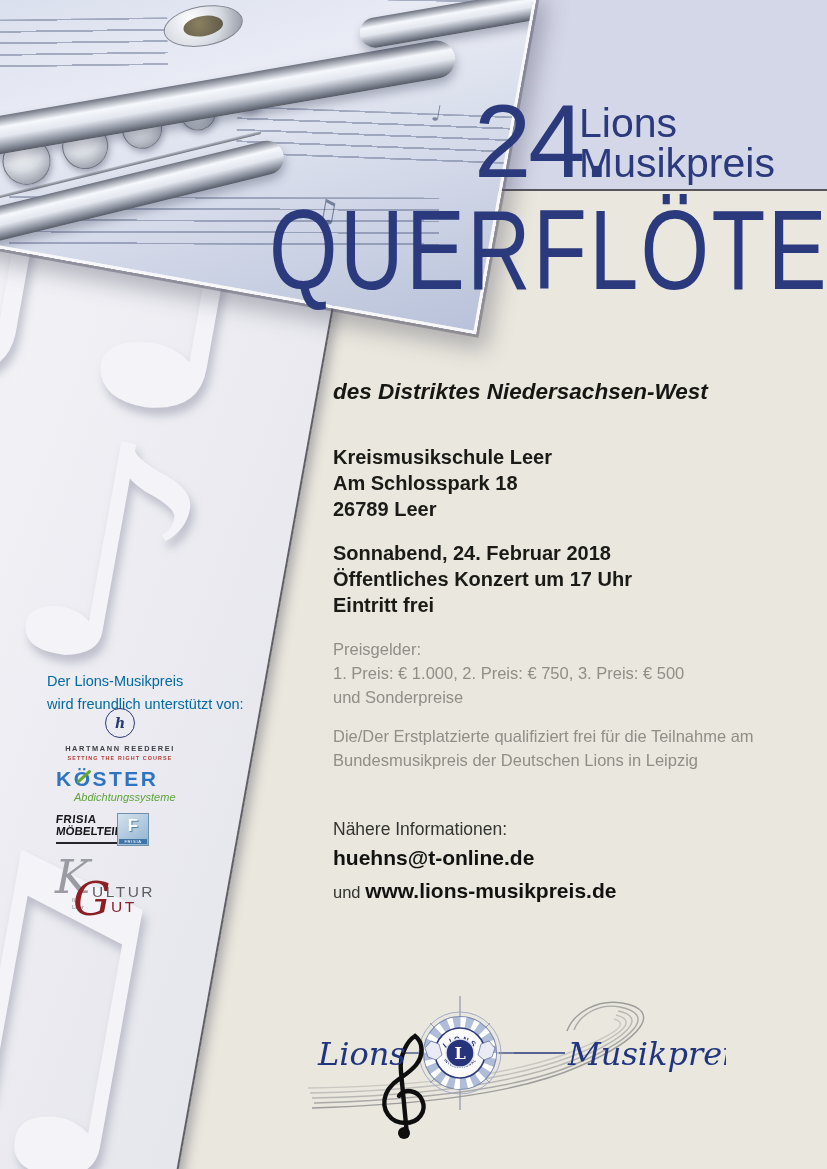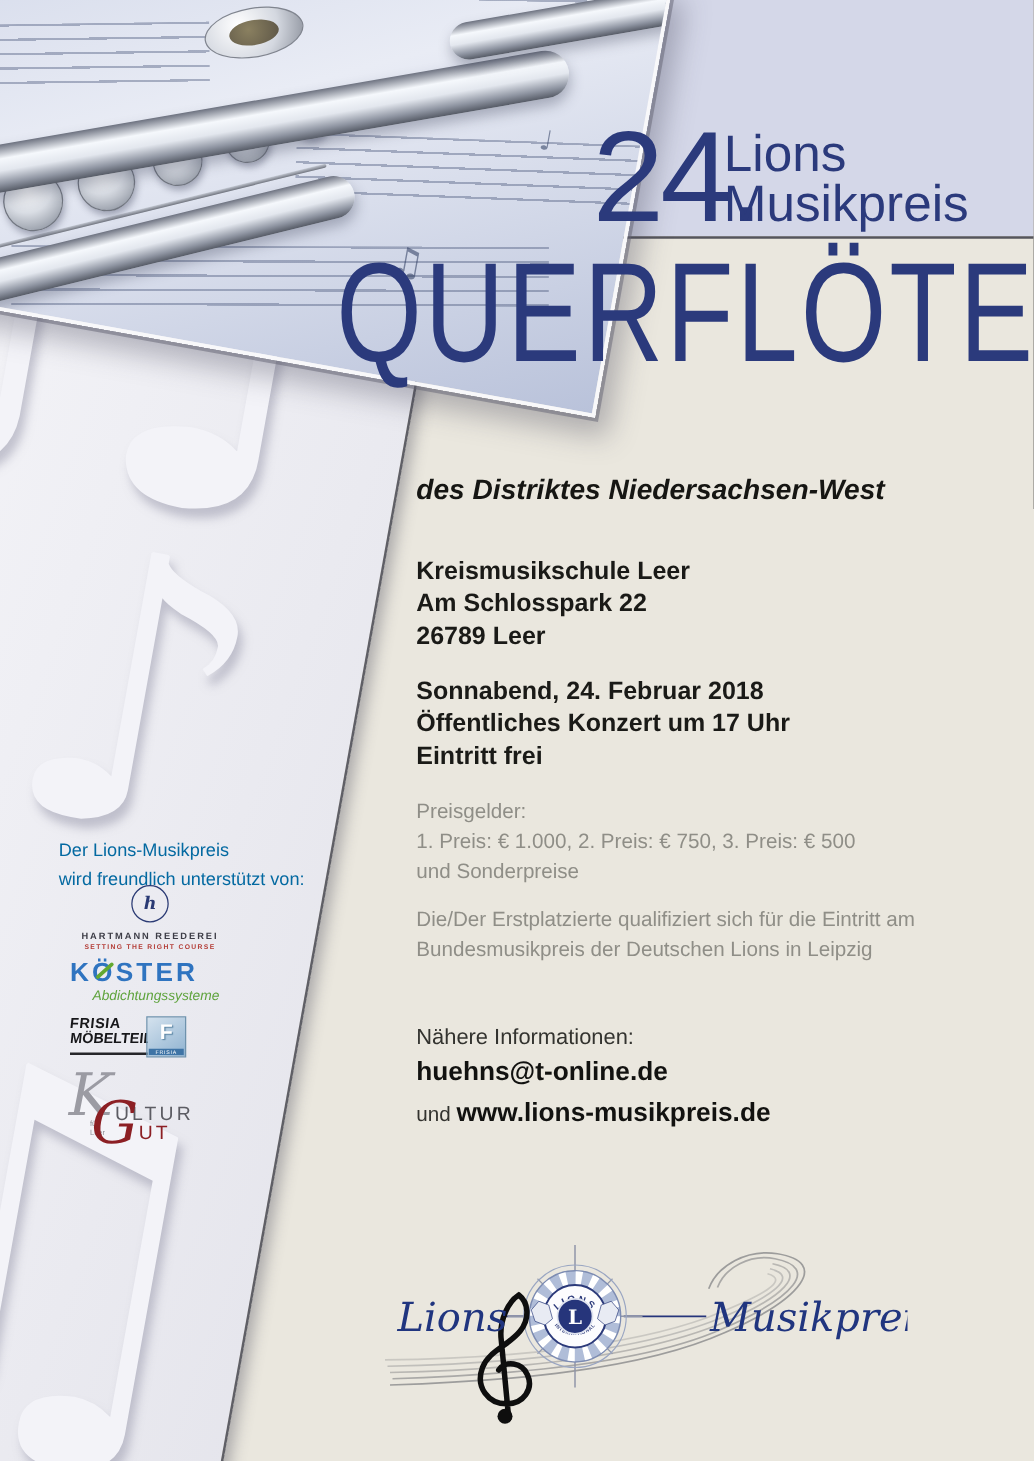--- a/index.html
+++ b/index.html
@@ -148,38 +148,38 @@
   <div class="abs brand">
     <div>Lions</div>
     <div>Musikpreis</div>
   </div>
   <div class="abs instrument">QUERFLÖTE</div>
 
   <div class="abs district">des Distriktes Niedersachsen-West</div>
 
   <div class="abs blockB venue">
     <div>Kreismusikschule Leer</div>
-    <div>Am Schlosspark 22</div>
+    <div>Am Schlosspark 18</div>
     <div>26789 Leer</div>
   </div>
 
   <div class="abs blockB event">
     <div>Sonnabend, 24. Februar 2018</div>
     <div>Öffentliches Konzert um 17 Uhr</div>
     <div>Eintritt frei</div>
   </div>
 
   <div class="abs blockG prizes">
     <div>Preisgelder:</div>
     <div>1. Preis: € 1.000, 2. Preis: € 750, 3. Preis: € 500</div>
     <div>und Sonderpreise</div>
   </div>
 
   <div class="abs blockG qual">
-    <div>Die/Der Erstplatzierte qualifiziert sich für die Eintritt am</div>
+    <div>Die/Der Erstplatzierte qualifiziert frei für die Teilnahme am</div>
     <div>Bundesmusikpreis der Deutschen Lions in Leipzig</div>
   </div>
 
   <div class="abs info-label">Nähere Informationen:</div>
   <div class="abs info-site">
     <span>und</span>
     <b>www.lions-musikpreis.de</b>
   </div>
   <div class="abs info-email">huehns@t-online.de</div>
 

